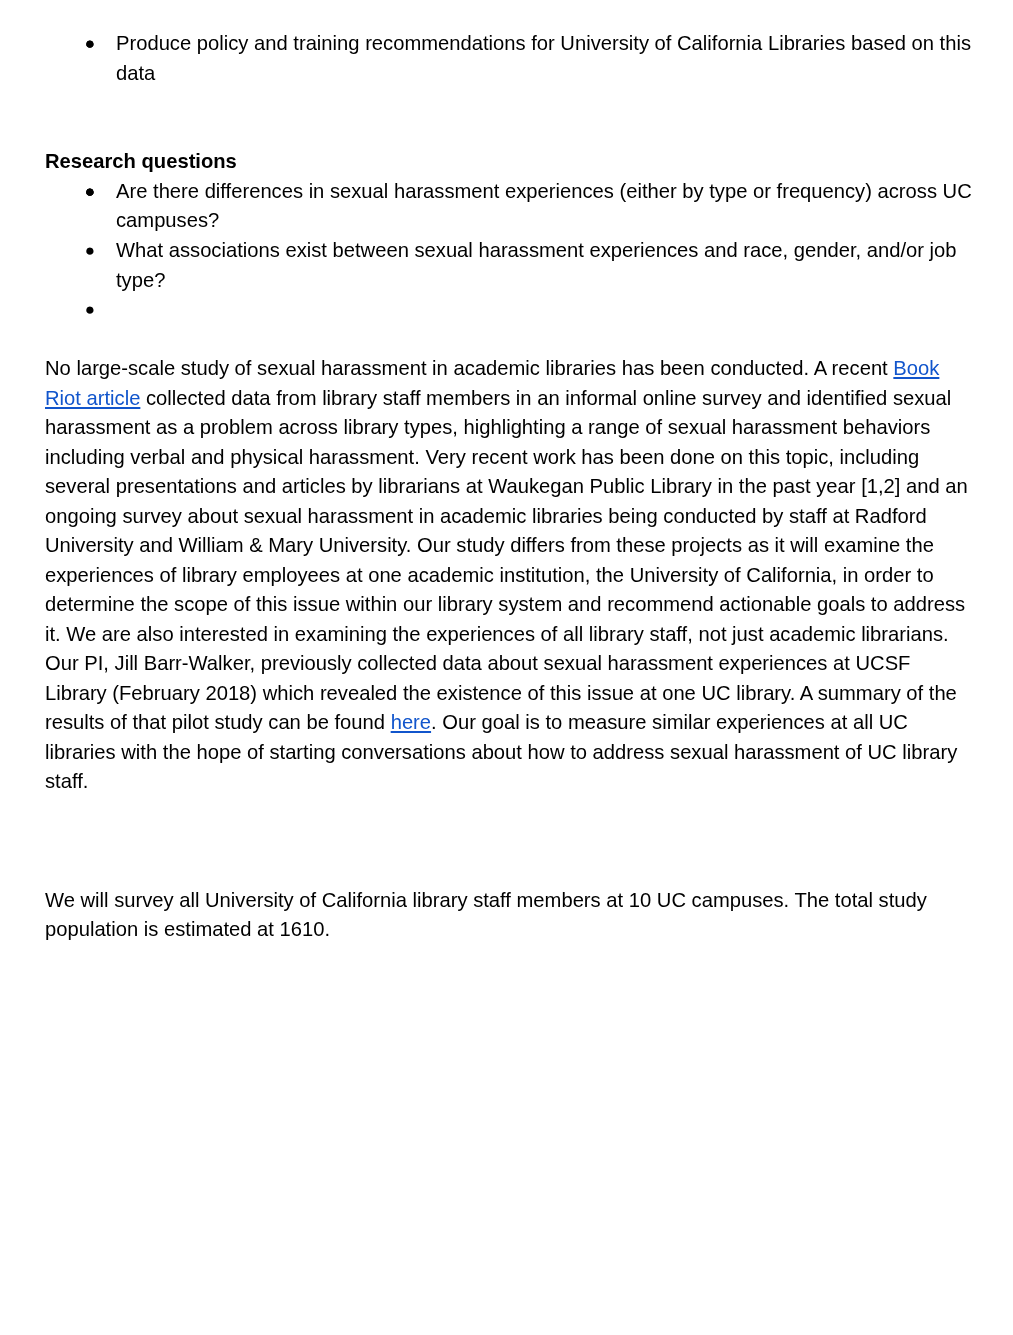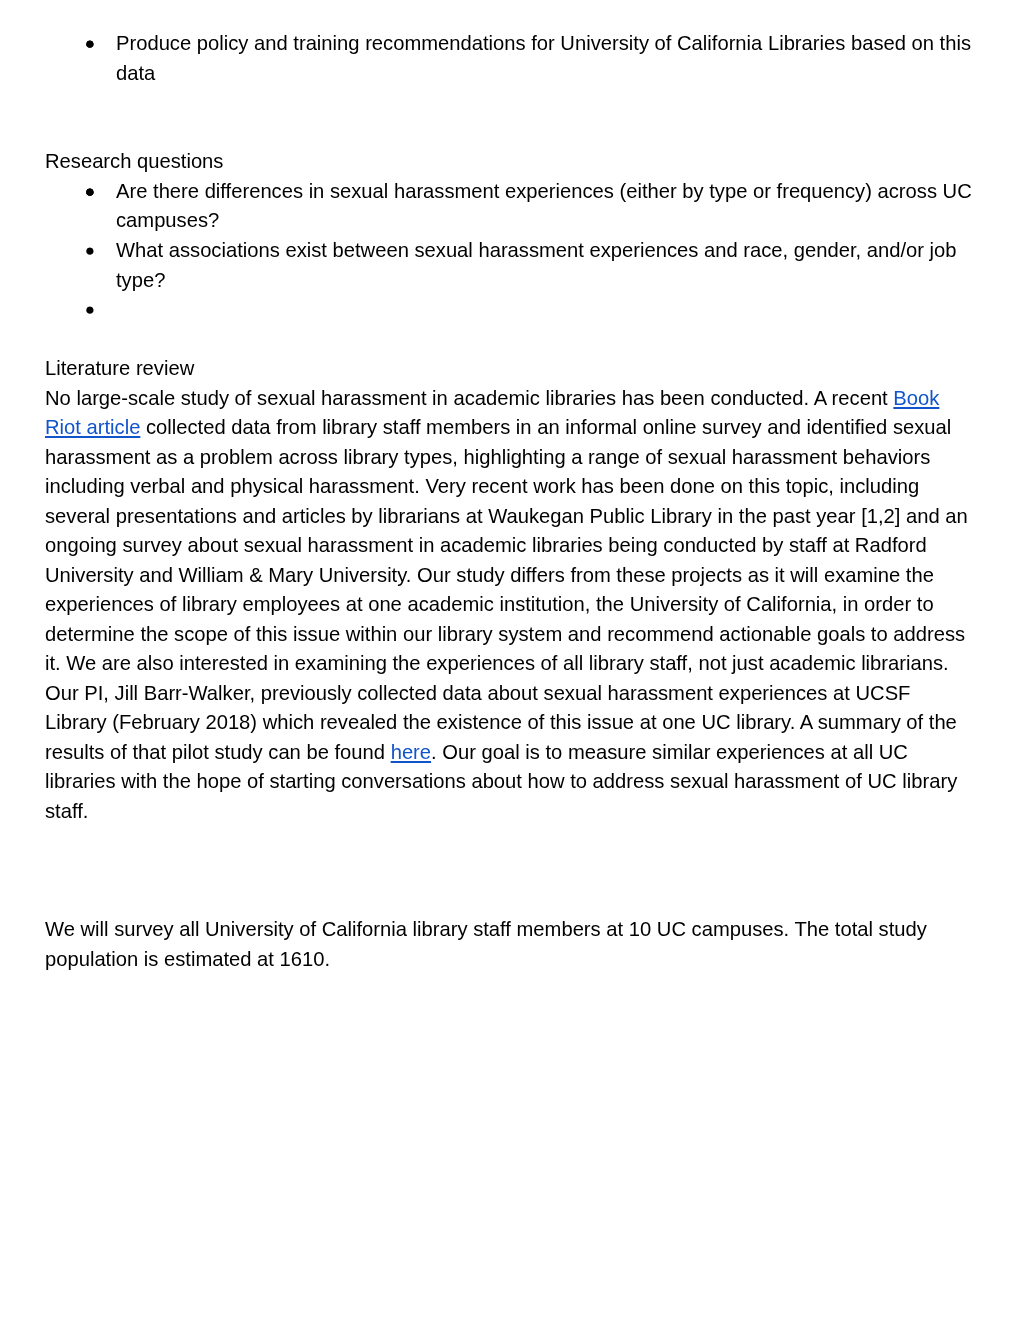--- a/index.html
+++ b/index.html
@@ -9,21 +9,21 @@
     font-size: 20px;
   }
   .page { position: absolute; left: 45px; top: 29px; width: 930px; }
   ul.bullets { list-style: none; margin: 0; padding: 0; }
   ul.bullets li { position: relative; padding-left: 71px; line-height: 29.6px; font-size: 20.2px; }
   ul.bullets li .dot {
     position: absolute; left: 38px; top: 0; width: 14px; text-align: center;
     font-size: 17px; line-height: 29.6px;
   }
   h2.heading {
-    margin: 0; font-size: 20.2px; font-weight: normal; line-height: 29.6px;
+    margin: 0; font-size: 20.2px; font-weight: bold; line-height: 29.6px;
   }
   p.body { margin: 0; font-size: 20.2px; line-height: 29.5px; }
   a.link { color: #1155cc; text-decoration: underline; }
   .sec-research { margin-top: 59px; }
   .sec-lit { margin-top: 59px; }
   .para2 { margin-top: 29.5px; }
   .sec-pop { margin-top: 89px; }
 </style>
 </head>
 <body>
@@ -40,21 +40,20 @@
     <ul class="bullets">
       <li><span class="dot">●</span></li>
       <li><span class="dot">●</span></li>
       <li><span class="dot">●</span><span>Are there differences in sexual harassment experiences (either by type or frequency) across UC campuses?</span></li>
       <li><span class="dot">●</span><span>What associations exist between sexual harassment experiences and race, gender, and/or job type?</span></li>
       <li><span class="dot">●</span></li>
     </ul>
   </div>
 
   <div class="sec-lit">
-    <h2 class="heading">Literature review</h2>
     <p class="body"><span>No large-scale study of sexual harassment in academic libraries has been conducted. A recent </span><a class="link" href="#">Book Riot article</a><span> collected data from library staff members in an informal online survey and identified sexual harassment as a problem across library types, highlighting a range of sexual harassment behaviors including verbal and physical harassment. Very recent work has been done on this topic, including several presentations and articles by librarians at Waukegan Public Library in the past year [1,2] and an ongoing survey about sexual harassment in academic libraries being conducted by staff at Radford University and William &amp; Mary University. Our study differs from these projects as it will examine the experiences of library employees at one academic institution, the University of California, in order to determine the scope of this issue within our library system and recommend actionable goals to address it. We are also interested in examining the experiences of all library staff, not just academic librarians.</span></p>
     <p class="body para2"><span>Our PI, Jill Barr-Walker, previously collected data about sexual harassment experiences at UCSF Library (February 2018) which revealed the existence of this issue at one UC library. A summary of the results of that pilot study can be found </span><a class="link" href="#">here</a><span>. Our goal is to measure similar experiences at all UC libraries with the hope of starting conversations about how to address sexual harassment of UC library staff.</span></p>
   </div>
 
   <div class="sec-pop">
     <p class="body">We will survey all University of California library staff members at 10 UC campuses. The total study population is estimated at 1610.</p>
   </div>
 
 </div>
 

